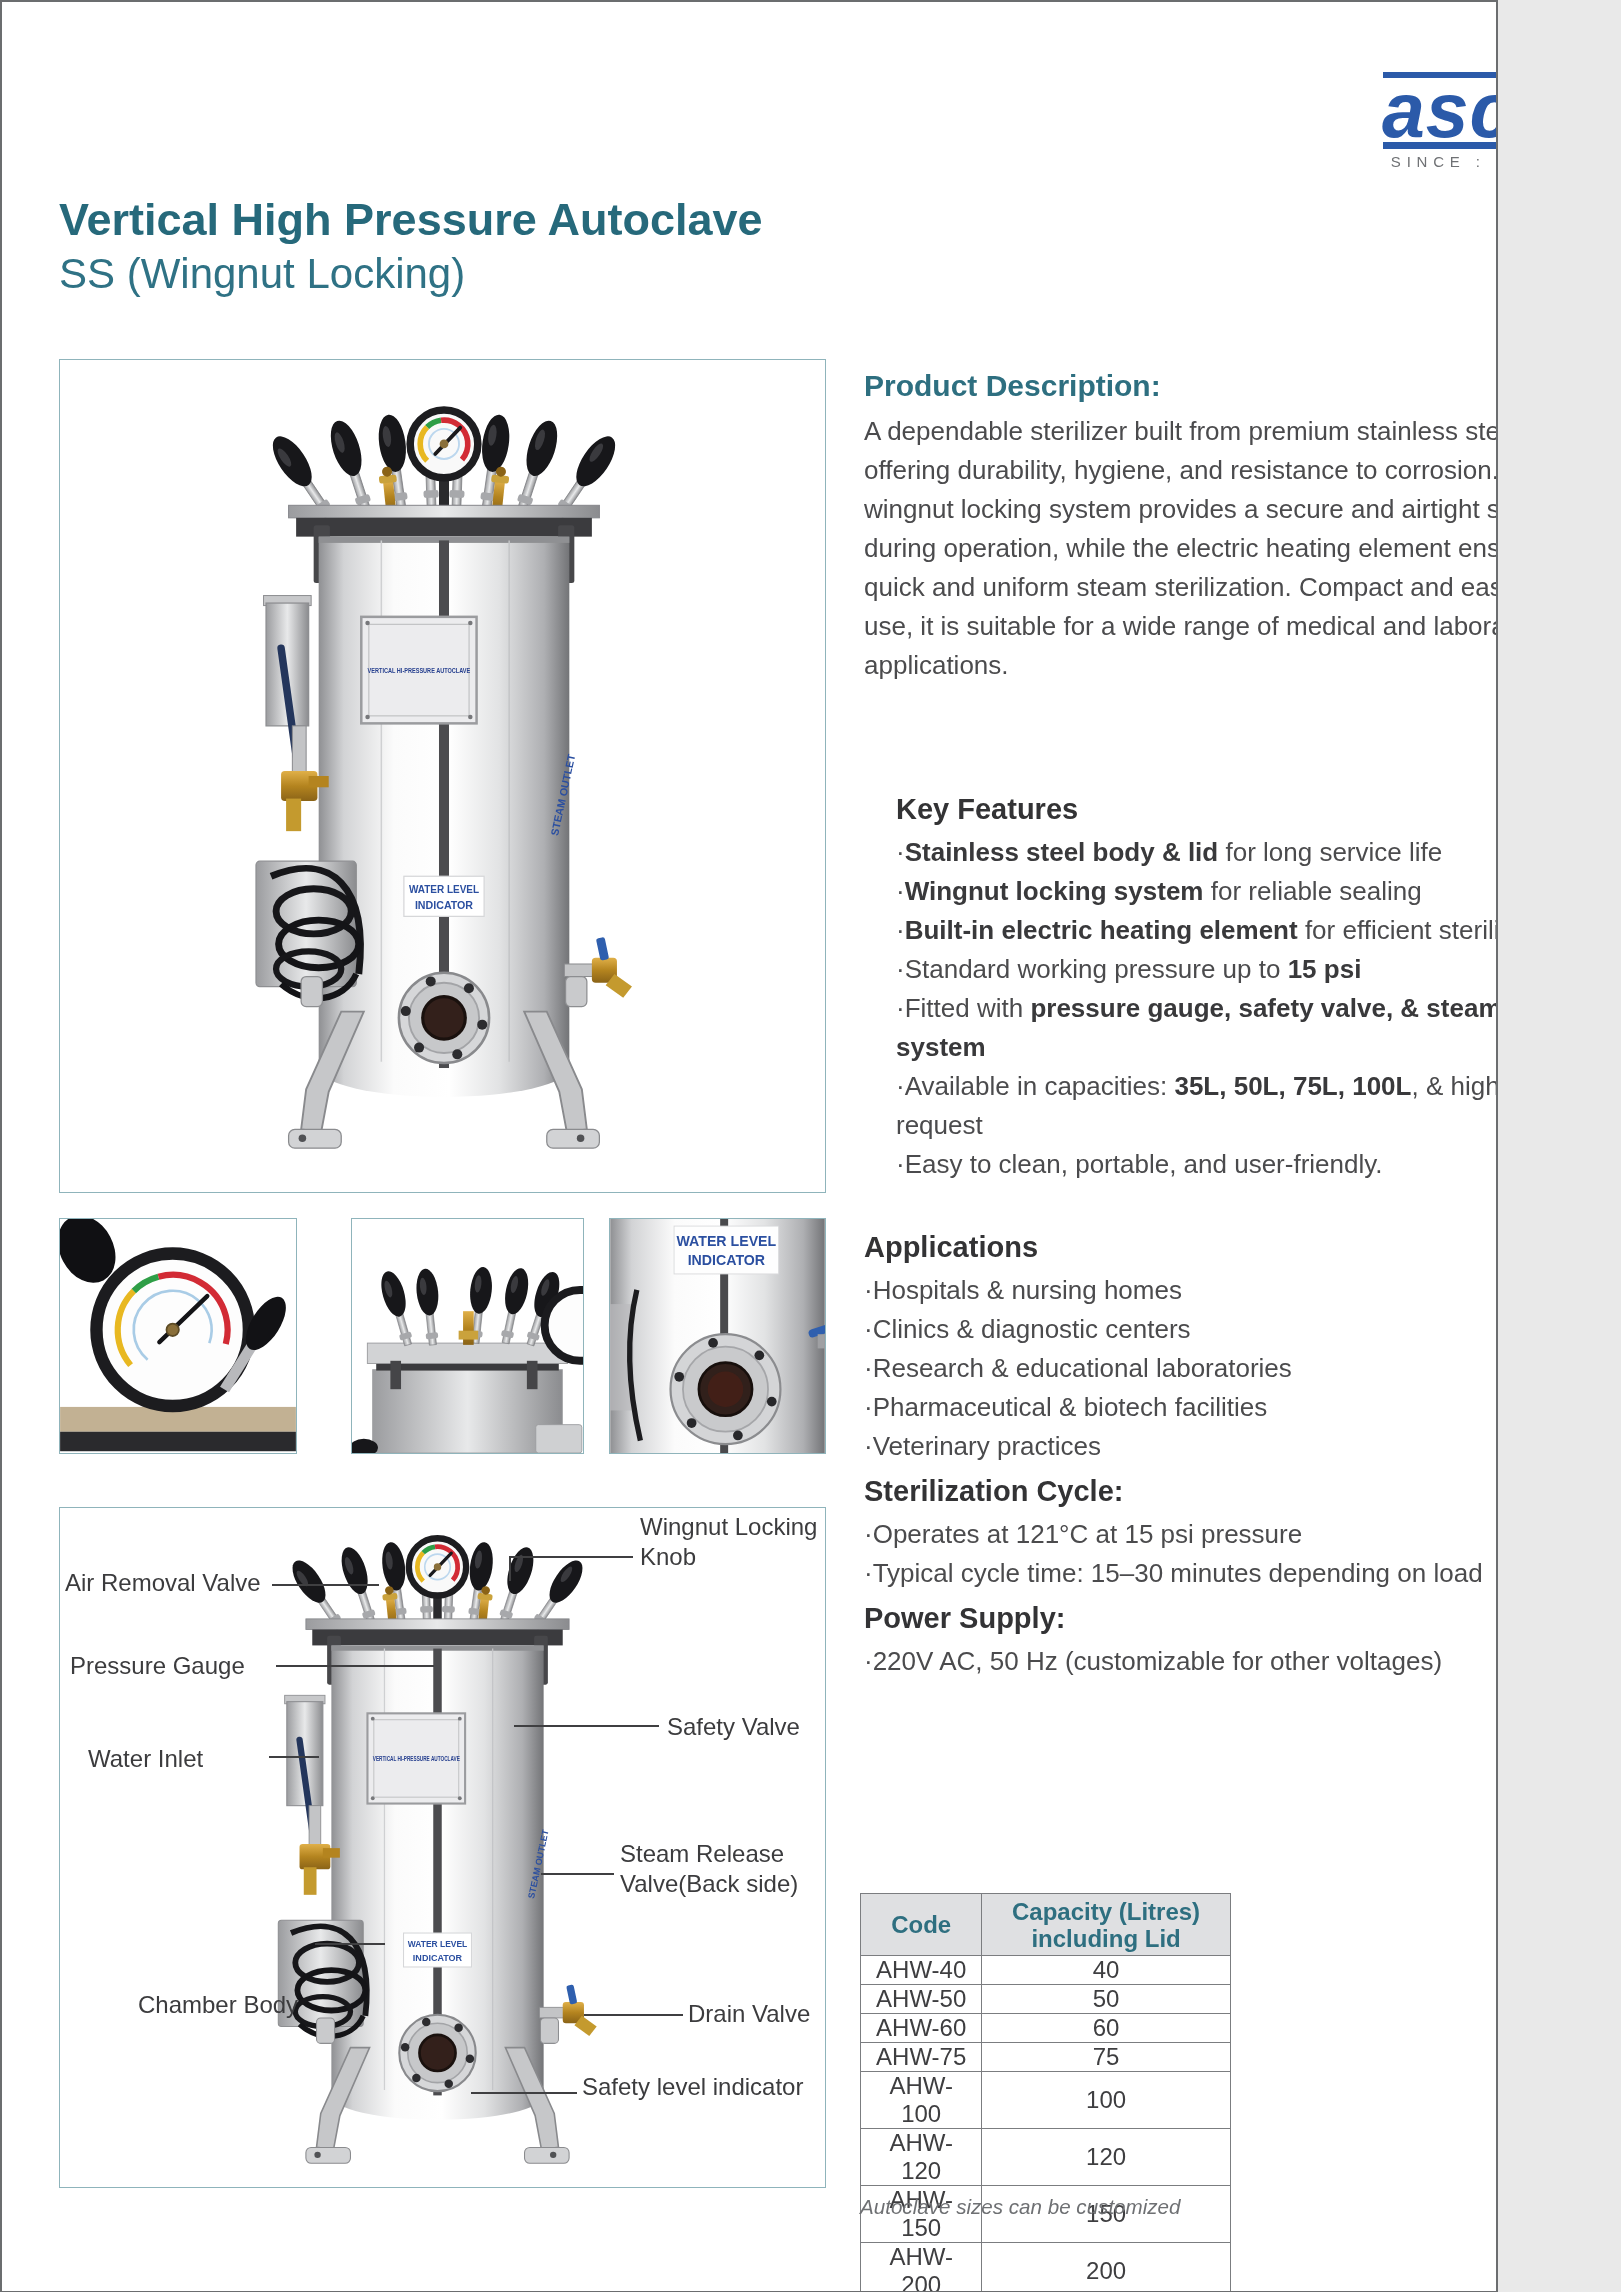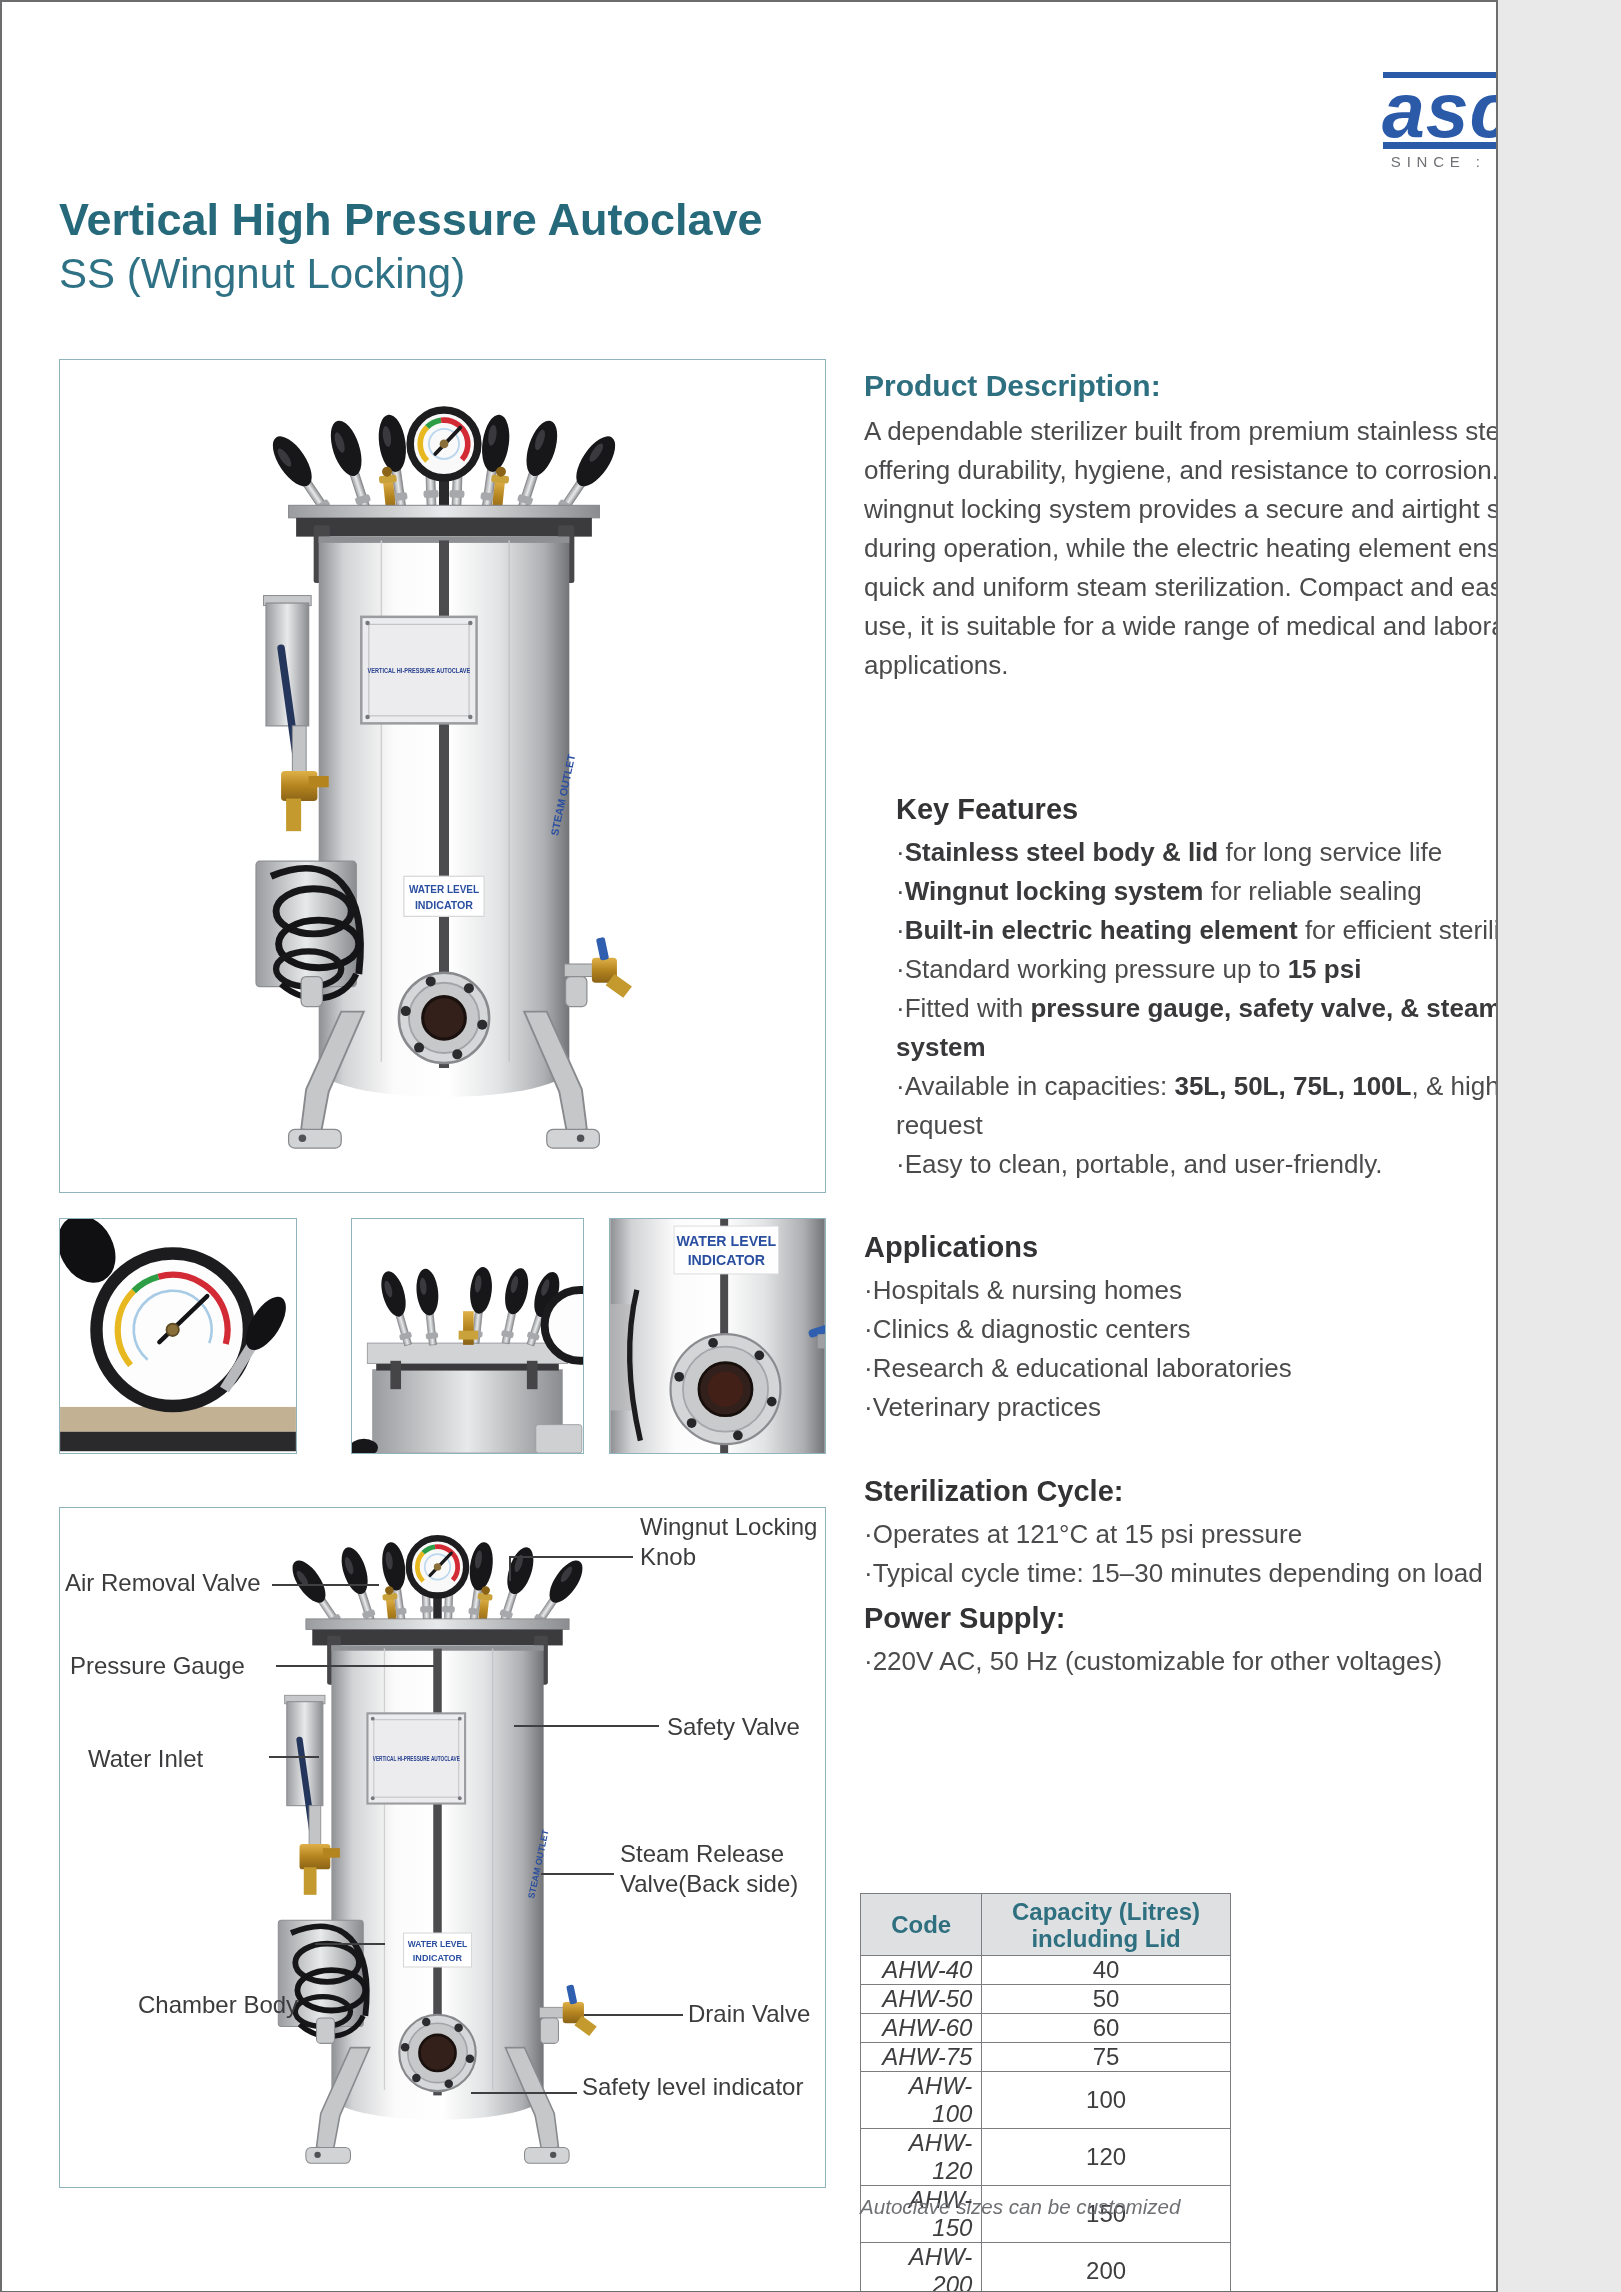--- a/index.html
+++ b/index.html
@@ -44,21 +44,21 @@
   .leader{position:absolute;background:#3f3f41;height:1.8px;}
   .leader.v{width:1.8px;}
   
   .spec-table{position:absolute;left:858px;top:1891px;border-collapse:collapse;}
   .spec-table th,.spec-table td{border:1.8px solid #7b7d80;}
   .spec-table th{background:#dfe0e2;color:#2e6f80;font-weight:bold;font-size:24px;
                  line-height:27px;padding:3.6px 7.2px;}
   .th-cap{width:233px;white-space:pre-line;text-align:center;}
   .th-code{width:106px;text-align:center;}
   .spec-table td{font-size:24px;color:#3e3e40;height:28px;padding:0 9px;line-height:28px;}
-  .c-code{text-align:right;font-style:italic;}
+  .c-code{text-align:center;}
   .c-cap{text-align:center;}
   .table-note{position:absolute;left:858px;top:2193px;font-style:italic;font-size:20.6px;color:#6e7073;}
 </style>
 </head>
 <body>
 
 <svg width="0" height="0" style="position:absolute" aria-hidden="true">
   <defs>
     <linearGradient id="steelH" x1="0" y1="0" x2="1" y2="0">
       <stop offset="0" stop-color="#8f9093"></stop>
@@ -244,20 +244,21 @@
         <div class="li"><span>·Easy to clean, portable, and user-friendly.</span></div>
       </div>
   </div>
 
   <div class="sec" id="sec-apps">
     <div class="h-dark">Applications</div>
     <div>
         <div class="li">·Hospitals &amp; nursing homes</div>
         <div class="li">·Clinics &amp; diagnostic centers</div>
         <div class="li">·Research &amp; educational laboratories</div>
+        <div class="li">·Pharmaceutical &amp; biotech facilities</div>
         <div class="li">·Veterinary practices</div>
       </div>
   </div>
 
   <div class="sec" id="sec-cycle">
     <div class="h-dark">Sterilization Cycle:</div>
     <div>
         <div class="li">·Operates at 121°C at 15 psi pressure</div>
         <div class="li">·Typical cycle time: 15–30 minutes depending on load</div>
       </div>

